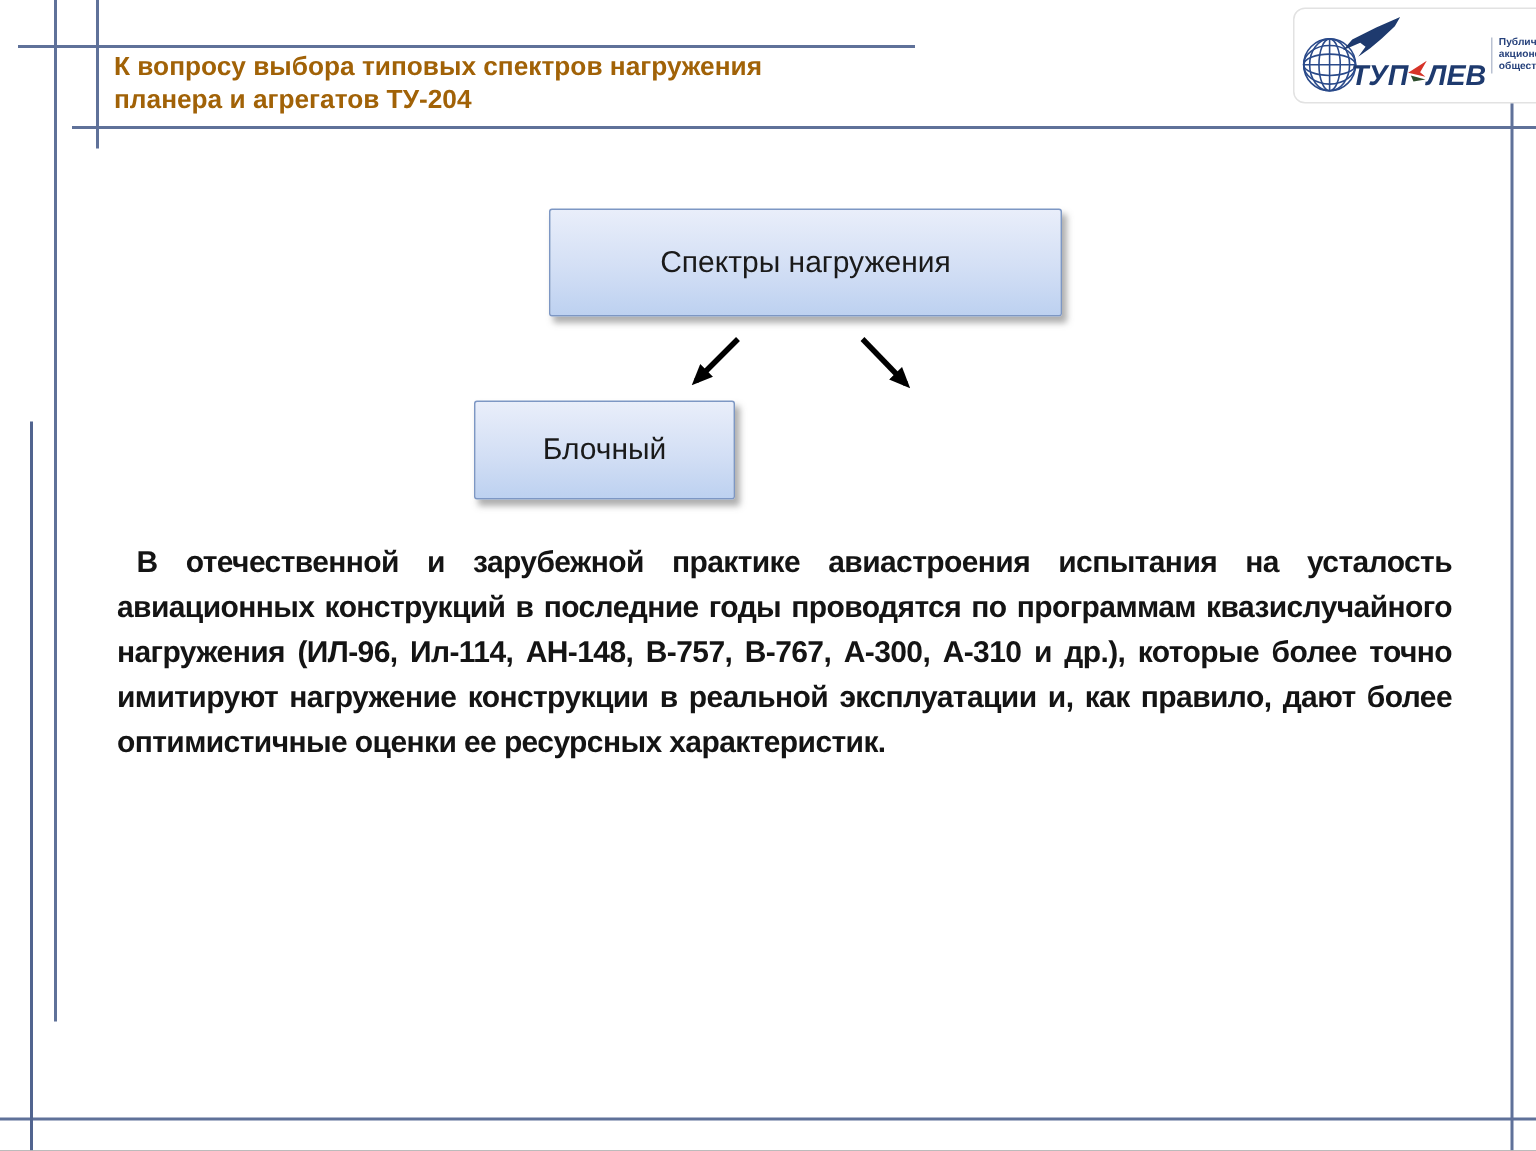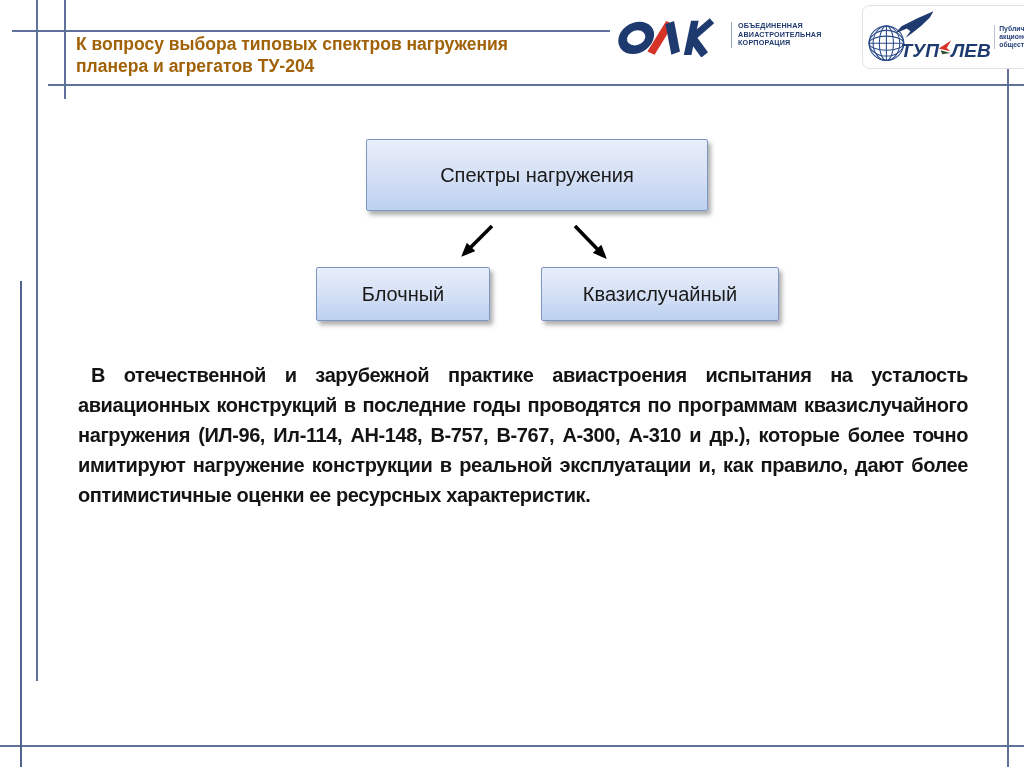--- a/index.html
+++ b/index.html
@@ -47,21 +47,21 @@
   
   .dbox {
     position:absolute; box-sizing:border-box;
     border:1.4px solid #7d97c4; border-radius:2px;
     background:linear-gradient(to bottom, #e9eefa 0%, #d3dff5 55%, #bdd1f0 100%);
     box-shadow:3px 4px 4px rgba(110,110,110,0.55);
     display:flex; align-items:center; justify-content:center;
     font-size:20px; color:#1a1a1a;
   }
   .dbox-root  { left:366px; top:139px; width:342px; height:72px; }
-  .dbox-left  { left:316px; top:267px; width:174px; height:54px; }
+  .dbox-left  { left:316px; top:267px; width:174px; height:66px; }
   .dbox-right { left:541px; top:267px; width:238px; height:54px; }
   .arrows { position:absolute; left:440px; top:224px; width:190px; height:42px; }
 
   
   .body-text {
     position:absolute; left:78px; top:360px; width:890px;
     font-size:20px; font-weight:700; color:#141414;
     line-height:30px; letter-spacing:-0.4px;
     text-align:justify;
   }
@@ -77,35 +77,20 @@
   <div class="fline fl-h2"></div>
   <div class="fline fl-h3"></div>
   <div class="fline fl-v1"></div>
   <div class="fline fl-v2"></div>
   <div class="fline fl-v3"></div>
   <div class="fline fl-v4"></div>
 
   <div class="slide-title">К вопросу выбора типовых спектров нагружения
 планера и агрегатов ТУ-204</div>
 
-  <div class="oak-logo">
-    <svg width="112" height="44" viewBox="0 0 118 46" aria-label="ОАК">
-      <g transform="translate(9,0) skewX(-12)">
-        <ellipse cx="22" cy="26" rx="14" ry="12.5" fill="none" stroke="#1e3a6e" stroke-width="9"></ellipse>
-        <line x1="54" y1="10" x2="41" y2="42" stroke="#d63328" stroke-width="9"></line>
-        <line x1="54" y1="10" x2="67" y2="42" stroke="#1e3a6e" stroke-width="9"></line>
-        <line x1="80" y1="8" x2="80" y2="44" stroke="#1e3a6e" stroke-width="8"></line>
-        <line x1="98" y1="8" x2="81" y2="26" stroke="#1e3a6e" stroke-width="8"></line>
-        <line x1="81" y1="26" x2="98" y2="44" stroke="#1e3a6e" stroke-width="8"></line>
-      </g>
-    </svg>
-    <div class="oak-sub">ОБЪЕДИНЕННАЯ
-АВИАСТРОИТЕЛЬНАЯ
-КОРПОРАЦИЯ</div>
-  </div>
 
   <div class="tu-logo">
     <svg width="132" height="60" viewBox="0 0 140 62">
 
       <g stroke="#2a4a8a" stroke-width="1.2" fill="none">
         <circle cx="23" cy="38" r="19.5"></circle>
         <ellipse cx="23" cy="38" rx="8" ry="19.5"></ellipse>
         <ellipse cx="23" cy="38" rx="15" ry="19.5"></ellipse>
         <ellipse cx="23" cy="38" rx="19.5" ry="8"></ellipse>
         <ellipse cx="23" cy="38" rx="19.5" ry="14.5"></ellipse>
@@ -138,21 +123,18 @@
         <path d="M0,0 L14,6 L0,12 Z" fill="#000"></path>
       </marker>
     </defs>
     <line x1="52" y1="2" x2="24" y2="30" stroke="#000" stroke-width="3.6" marker-end="url(#ah)"></line>
     <line x1="135" y1="2" x2="164" y2="32" stroke="#000" stroke-width="3.6" marker-end="url(#ah)"></line>
   </svg>
 
   <div class="dbox dbox-left">
     <span>Блочный</span>
   </div>
-  <div class="dbox dbox-right">
-    <span>Квазислучайный</span>
-  </div>
 
   <div class="body-text">
     <p>В отечественной и зарубежной практике авиастроения испытания на усталость авиационных конструкций в последние годы проводятся по программам квазислучайного нагружения (ИЛ-96, Ил-114, АН-148, В-757, В-767, А-300, А-310 и др.), которые более точно имитируют нагружение конструкции в реальной эксплуатации и, как правило, дают более оптимистичные оценки ее ресурсных характеристик.</p>
   </div>
 
 </div>
 
 </body></html>

